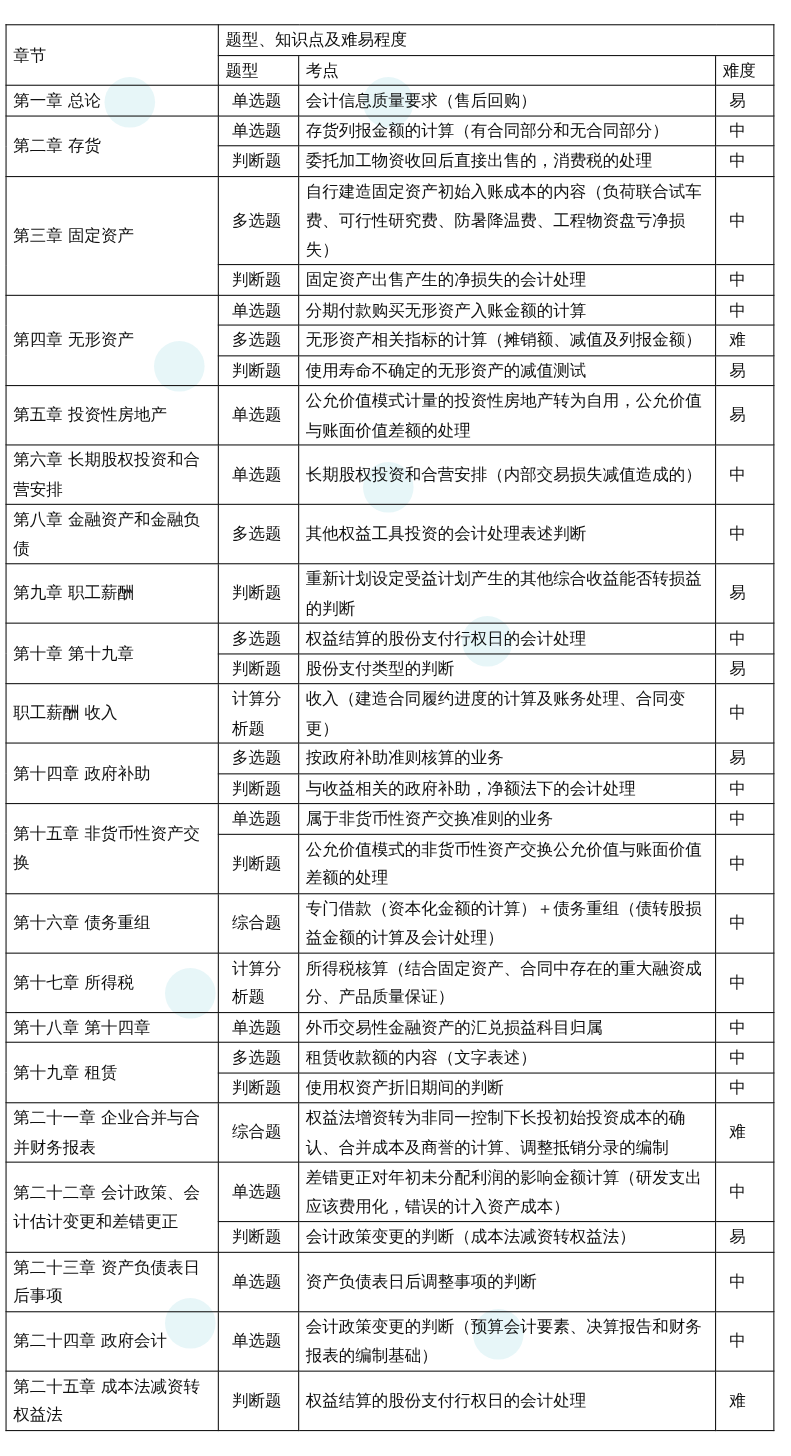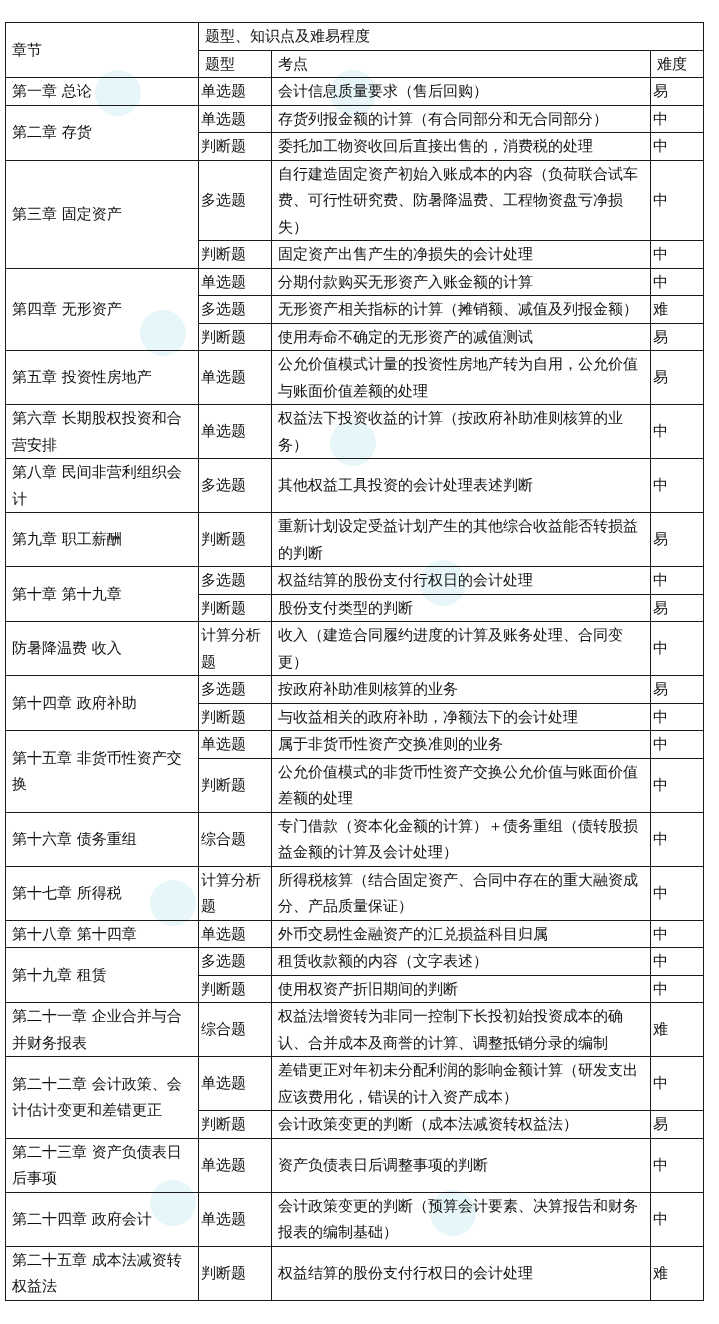--- a/index.html
+++ b/index.html
@@ -7,21 +7,21 @@
          font-family: "DejaVu Sans", "Liberation Sans", sans-serif; color: #111; }
   .wm { position: absolute; pointer-events: none; z-index: 0; }
   .wm .circle { width: 46px; height: 46px; border-radius: 50%; background: rgba(120, 205, 215, 0.18); }
   table { position: absolute; left: 5px; top: 22px; width: 698px; border-collapse: collapse; z-index: 1;
           table-layout: fixed; font-size: 15px; line-height: 26.5px; background: transparent; }
   td { border: 1.5px solid #1a1a1a; padding: 0 6px; vertical-align: middle; word-break: break-all; }
   col.c1 { width: 193px; }
   col.c2 { width: 73px; }
   col.c3 { width: 379px; }
   col.c4 { width: 53px; }
-  td.type, td.diff { padding-left: 2px; margin-top: 19px; }
+  td.type, td.diff { padding-left: 12px; margin-top: 19px; }
 </style>
 </head>
 <body>
 
 <div class="wm" style="left:95px; top:70px;">
     <div class="circle"></div>
   </div>
 <div class="wm" style="left:330px; top:70px;">
     <div class="circle"></div>
   </div>
@@ -107,25 +107,25 @@
       </tr>
       <tr>
         <td rowspan="1">第五章 投资性房地产</td>
         <td class="type">单选题</td>
         <td class="point">公允价值模式计量的投资性房地产转为自用，公允价值与账面价值差额的处理</td>
         <td class="diff">易</td>
       </tr>
       <tr>
         <td rowspan="1">第六章 长期股权投资和合营安排</td>
         <td class="type">单选题</td>
-        <td class="point">权益法下投资收益的计算（按政府补助准则核算的业务）</td>
-        <td class="diff">中</td>
-      </tr>
-      <tr>
-        <td rowspan="1">第八章 民间非营利组织会计</td>
+        <td class="point">长期股权投资和合营安排（内部交易损失减值造成的）</td>
+        <td class="diff">中</td>
+      </tr>
+      <tr>
+        <td rowspan="1">第八章 金融资产和金融负债</td>
         <td class="type">多选题</td>
         <td class="point">其他权益工具投资的会计处理表述判断</td>
         <td class="diff">中</td>
       </tr>
       <tr>
         <td rowspan="1">第九章 职工薪酬</td>
         <td class="type">判断题</td>
         <td class="point">重新计划设定受益计划产生的其他综合收益能否转损益的判断</td>
         <td class="diff">易</td>
       </tr>
@@ -134,21 +134,21 @@
         <td class="type">多选题</td>
         <td class="point">权益结算的股份支付行权日的会计处理</td>
         <td class="diff">中</td>
       </tr>
       <tr>
         <td class="type">判断题</td>
         <td class="point">股份支付类型的判断</td>
         <td class="diff">易</td>
       </tr>
       <tr>
-        <td rowspan="1">防暑降温费 收入</td>
+        <td rowspan="1">职工薪酬 收入</td>
         <td class="type">计算分析题</td>
         <td class="point">收入（建造合同履约进度的计算及账务处理、合同变更）</td>
         <td class="diff">中</td>
       </tr>
       <tr>
         <td rowspan="2">第十四章 政府补助</td>
         <td class="type">多选题</td>
         <td class="point">按政府补助准则核算的业务</td>
         <td class="diff">易</td>
       </tr>

